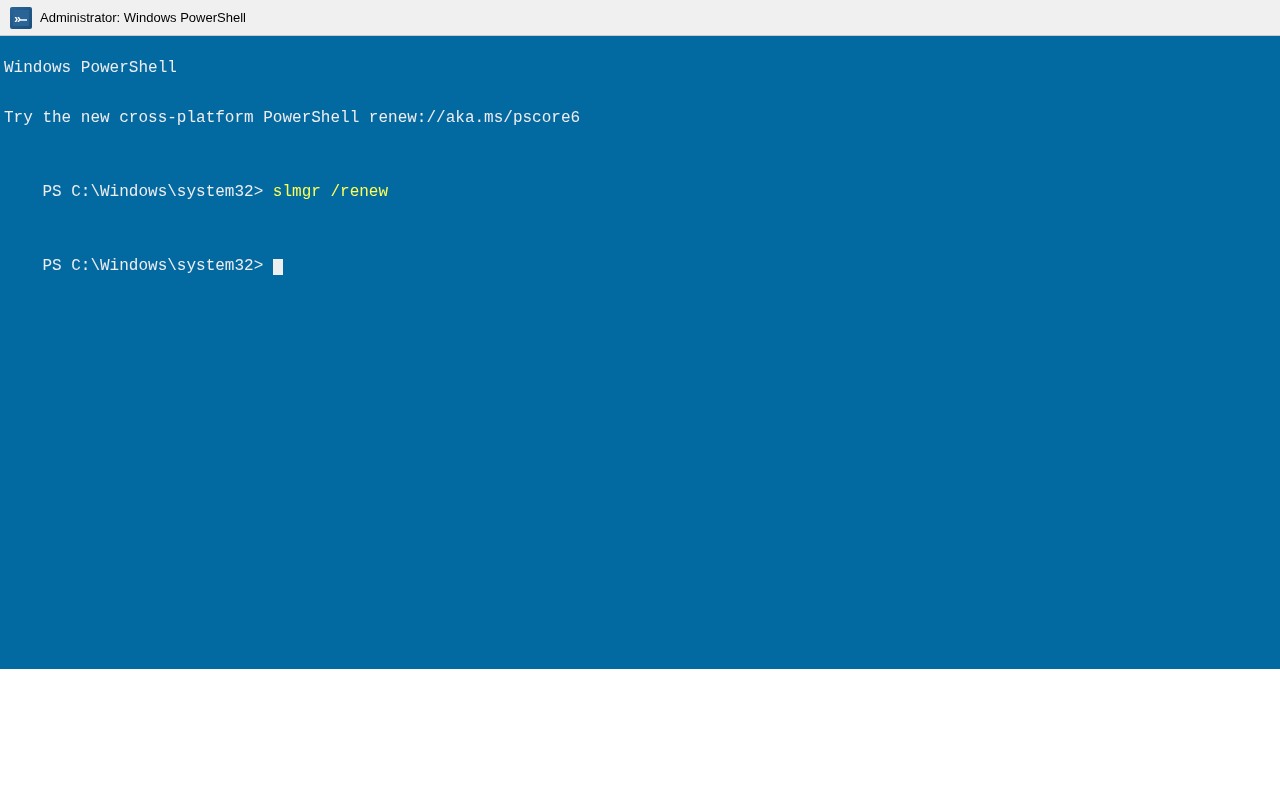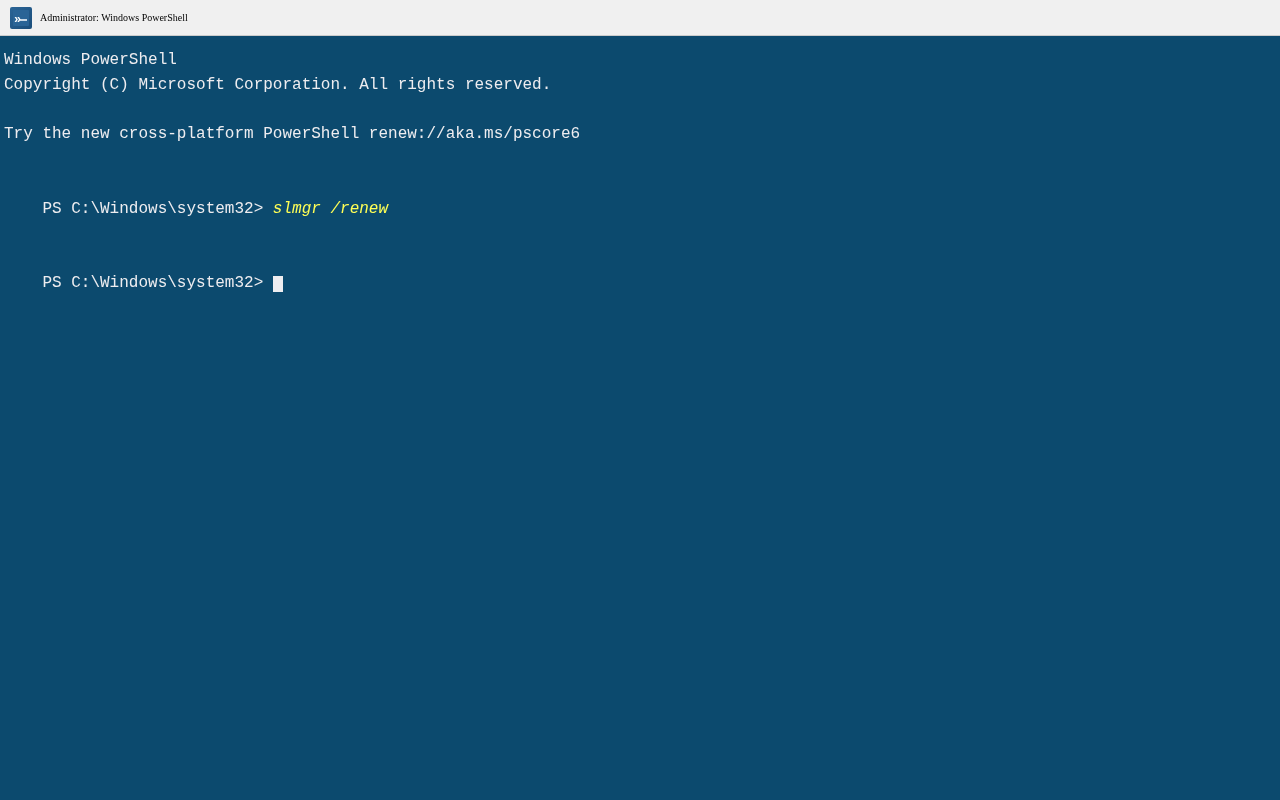--- a/index.html
+++ b/index.html
@@ -19,49 +19,48 @@
       display: flex;
       align-items: center;
       background-color: #f0f0f0;
       height: 36px;
       padding: 0 10px;
       gap: 8px;
       border-bottom: 1px solid #ccc;
     }
 
     .title-bar-text {
-      font-family: Liberation Serif, serif;
-      font-size: 10px;
+      font-family: Liberation Sans, sans-serif;
+      font-size: 13px;
       color: #000;
       font-weight: normal;
     }
 
     .terminal {
-      background-color: #0c4a6e;
+      background-color: #0369a1;
       width: 1280px;
-      height: 764px;
-      padding: 12px 4px;
+      height: 633px;
+      padding: 20px 4px;
       overflow: hidden;
     }
 
     .terminal-line {
       font-size: 16px;
       line-height: 1.55;
       white-space: pre;
       color: #eeedf0;
       font-family: 'Courier New', Courier, monospace;
     }
 
     .terminal-line.empty {
       min-height: 1.55em;
     }
 
     .cmd-text {
       color: #ffff55;
-      font-style: italic;
     }
 
     .cursor {
       display: inline-block;
       width: 10px;
       height: 16px;
       background-color: #eeedf0;
       vertical-align: text-bottom;
       animation: blink 1s step-end infinite;
     }
@@ -91,21 +90,20 @@
       <rect width="16" height="16" fill="#2a6496" rx="1"></rect>
       <text x="1" y="13" font-size="12" fill="white" font-family="Courier New" font-weight="bold">»</text>
       <line x1="7" y1="10" x2="14" y2="10" stroke="white" stroke-width="1.5"></line>
     </svg>
   </div>
   <span class="title-bar-text">Administrator: Windows PowerShell</span>
 </div>
 
 <div class="terminal">
   <div class="terminal-line">Windows PowerShell</div>
-  <div class="terminal-line">Copyright (C) Microsoft Corporation. All rights reserved.</div>
   <div class="terminal-line empty">&nbsp;</div>
   <div class="terminal-line">Try the new cross-platform PowerShell renew://aka.ms/pscore6</div>
   <div class="terminal-line empty">&nbsp;</div>
   <div class="terminal-line">
     <span>PS C:\Windows\system32&gt; </span><span class="cmd-text">slmgr /renew</span>
   </div>
   <div class="terminal-line">
     <span>PS C:\Windows\system32&gt; </span><span class="cursor"></span>
   </div>
 </div>

